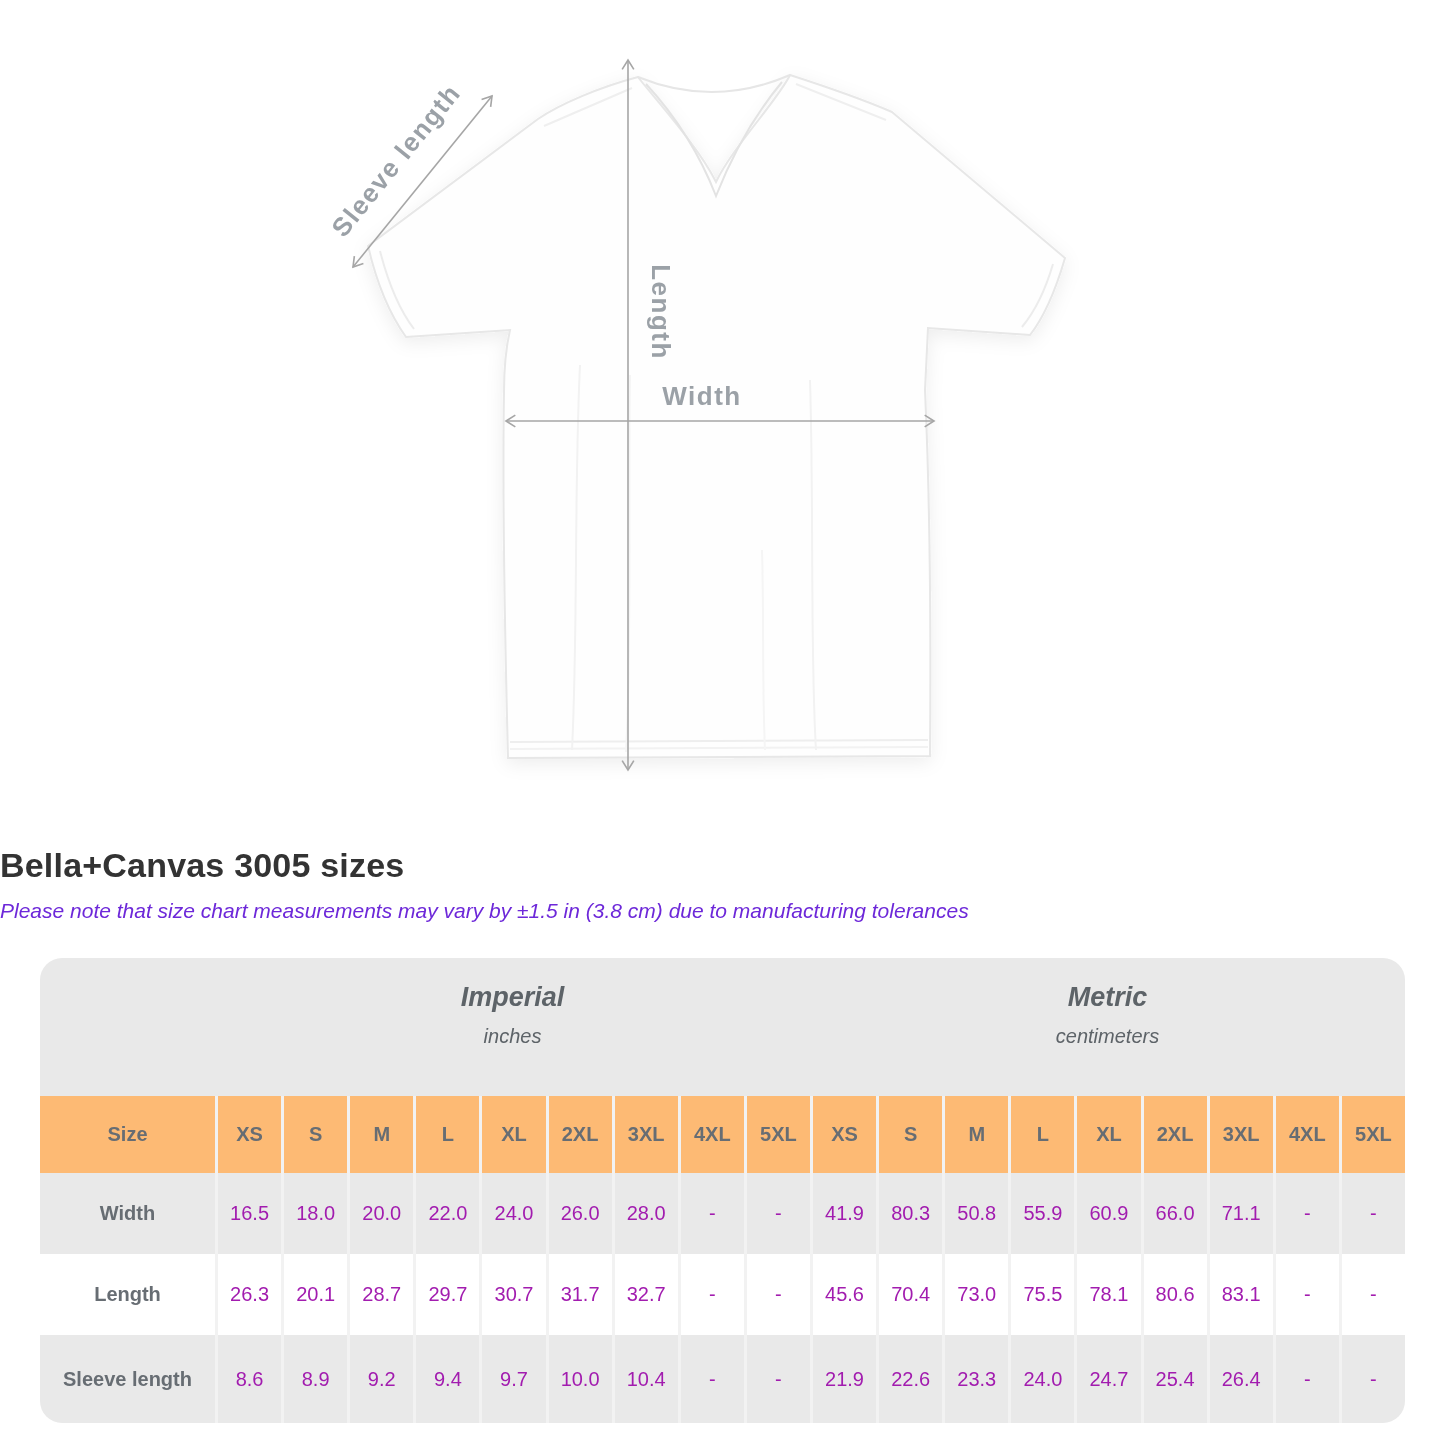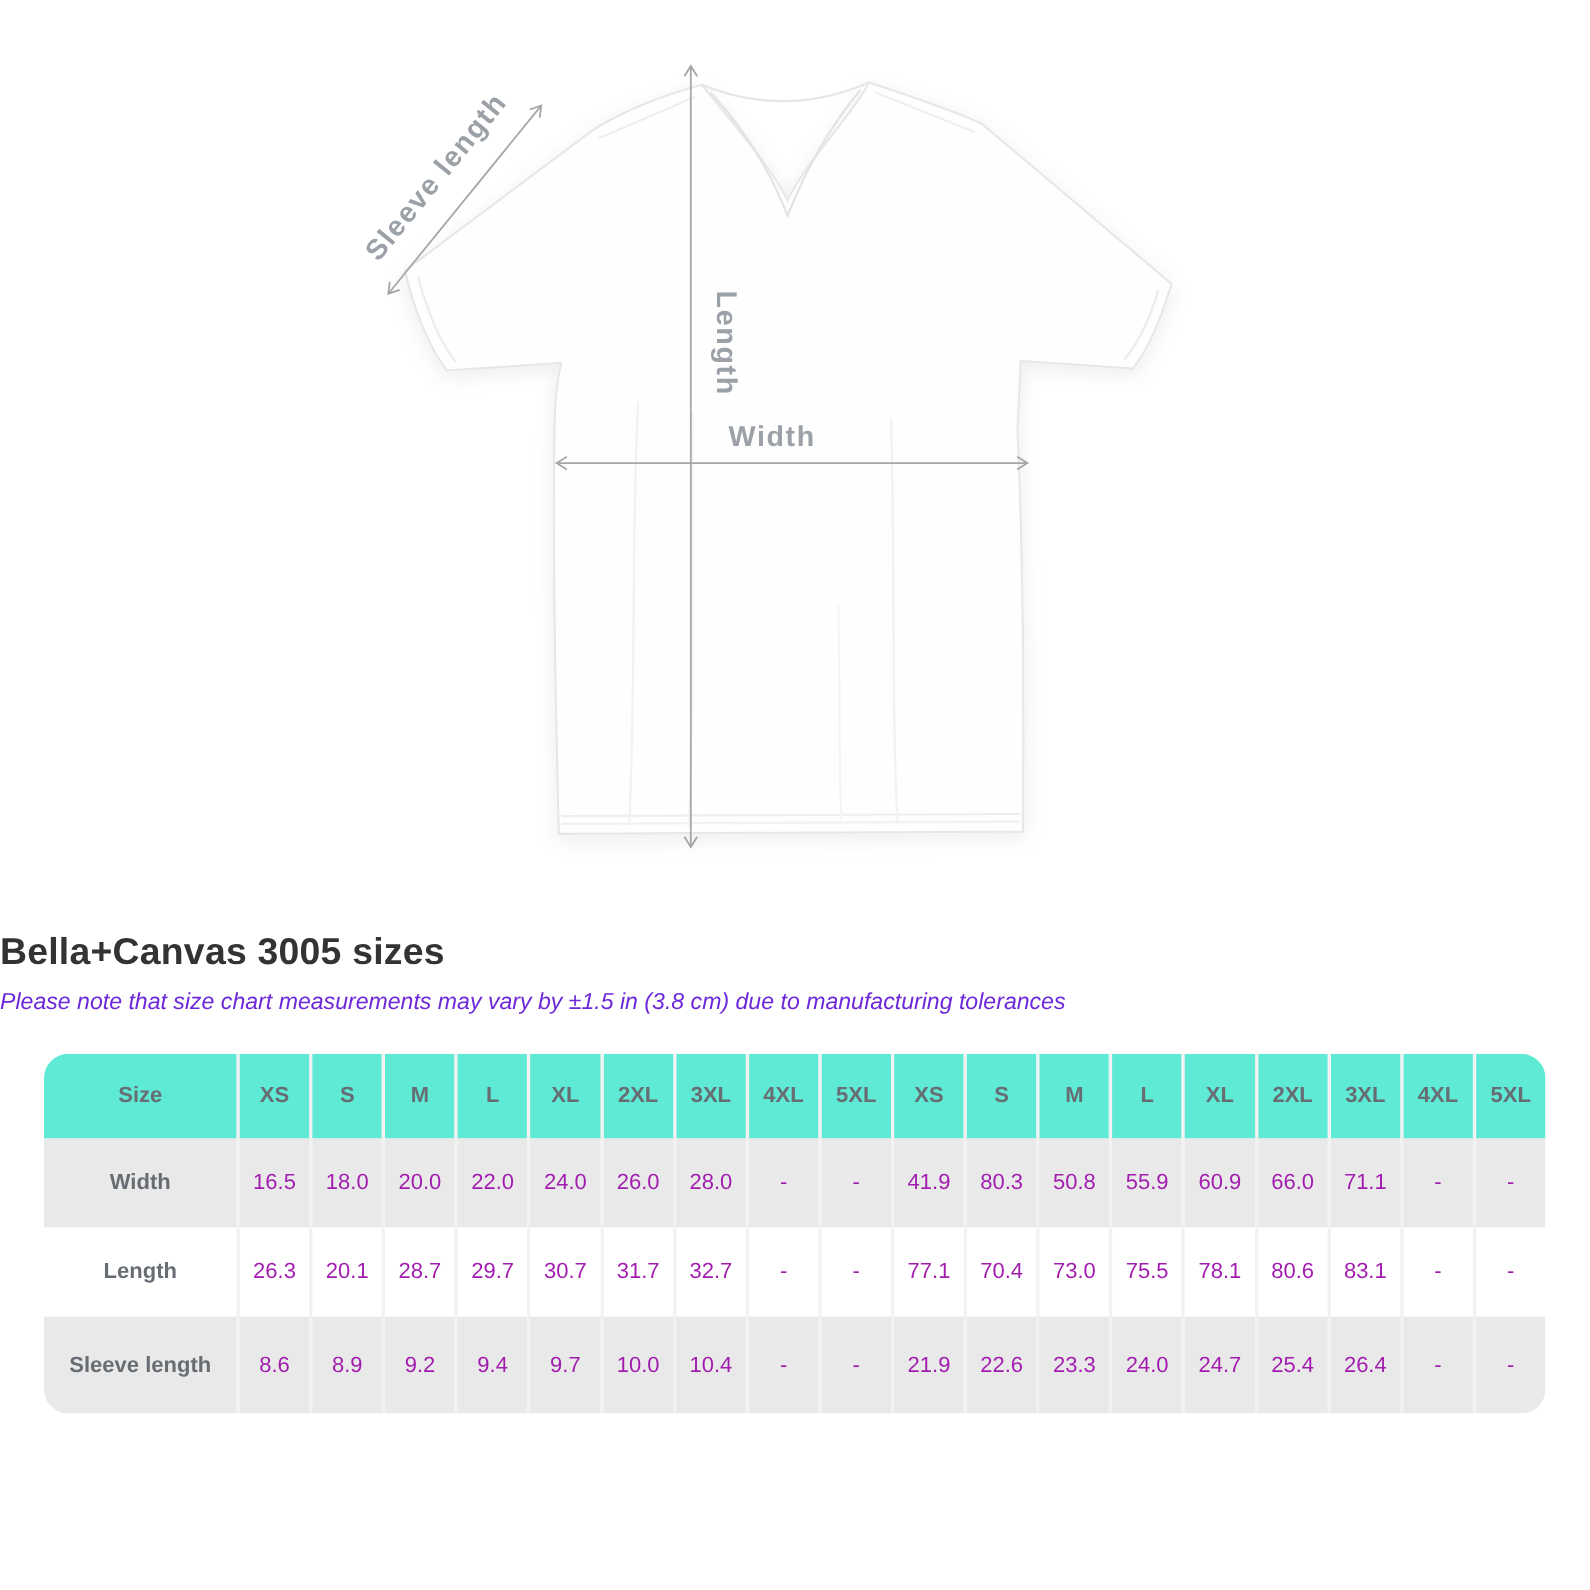--- a/index.html
+++ b/index.html
@@ -66,21 +66,21 @@
   .unit-label {
     font-size: 27px; font-weight: 700; font-style: italic;
     color: #5d6368;
   }
   .unit-sub {
     margin-top: 12px;
     font-size: 20px; font-style: italic; color: #5d6368;
   }
 
   tr.hdr-row th {
-    background: #5eead4;
+    background: #fdba74;
     height: 77px;
     font-size: 20px; font-weight: 700; color: #676d73;
   }
   tbody tr { height: 81px; }
   tbody tr:last-child { height: 88px; }
   tbody tr.r-gray  th, tbody tr.r-gray  td { background: #e9e9e9; }
   tbody tr.r-white th, tbody tr.r-white td { background: #ffffff; }
 
   th.row-label { font-size: 20px; font-weight: 700; color: #676d73; }
   td.val { font-size: 20px; font-weight: 400; color: #a21caf; }
@@ -179,20 +179,31 @@
           <col>
           <col>
           <col>
           <col>
           <col>
           <col>
           <col>
           <col>
       </colgroup>
       <thead>
+        <tr class="band-row">
+          <td></td>
+          <td colspan="9">
+            <div class="unit-label">Imperial</div>
+            <div class="unit-sub">inches</div>
+          </td>
+          <td colspan="9">
+            <div class="unit-label">Metric</div>
+            <div class="unit-sub">centimeters</div>
+          </td>
+        </tr>
         <tr class="hdr-row">
           <th>Size</th>
         <th>XS</th>
             <th>S</th>
             <th>M</th>
             <th>L</th>
             <th>XL</th>
             <th>2XL</th>
             <th>3XL</th>
             <th>4XL</th>
@@ -234,21 +245,21 @@
             <th class="row-label">Length</th>
             <td class="val">26.3</td>
             <td class="val">20.1</td>
             <td class="val">28.7</td>
             <td class="val">29.7</td>
             <td class="val">30.7</td>
             <td class="val">31.7</td>
             <td class="val">32.7</td>
             <td class="val">-</td>
             <td class="val">-</td>
-            <td class="val">77.1</td>
+            <td class="val">45.6</td>
             <td class="val">70.4</td>
             <td class="val">73.0</td>
             <td class="val">75.5</td>
             <td class="val">78.1</td>
             <td class="val">80.6</td>
             <td class="val">83.1</td>
             <td class="val">-</td>
             <td class="val">-</td>
           </tr>
           <tr class="r-gray">

